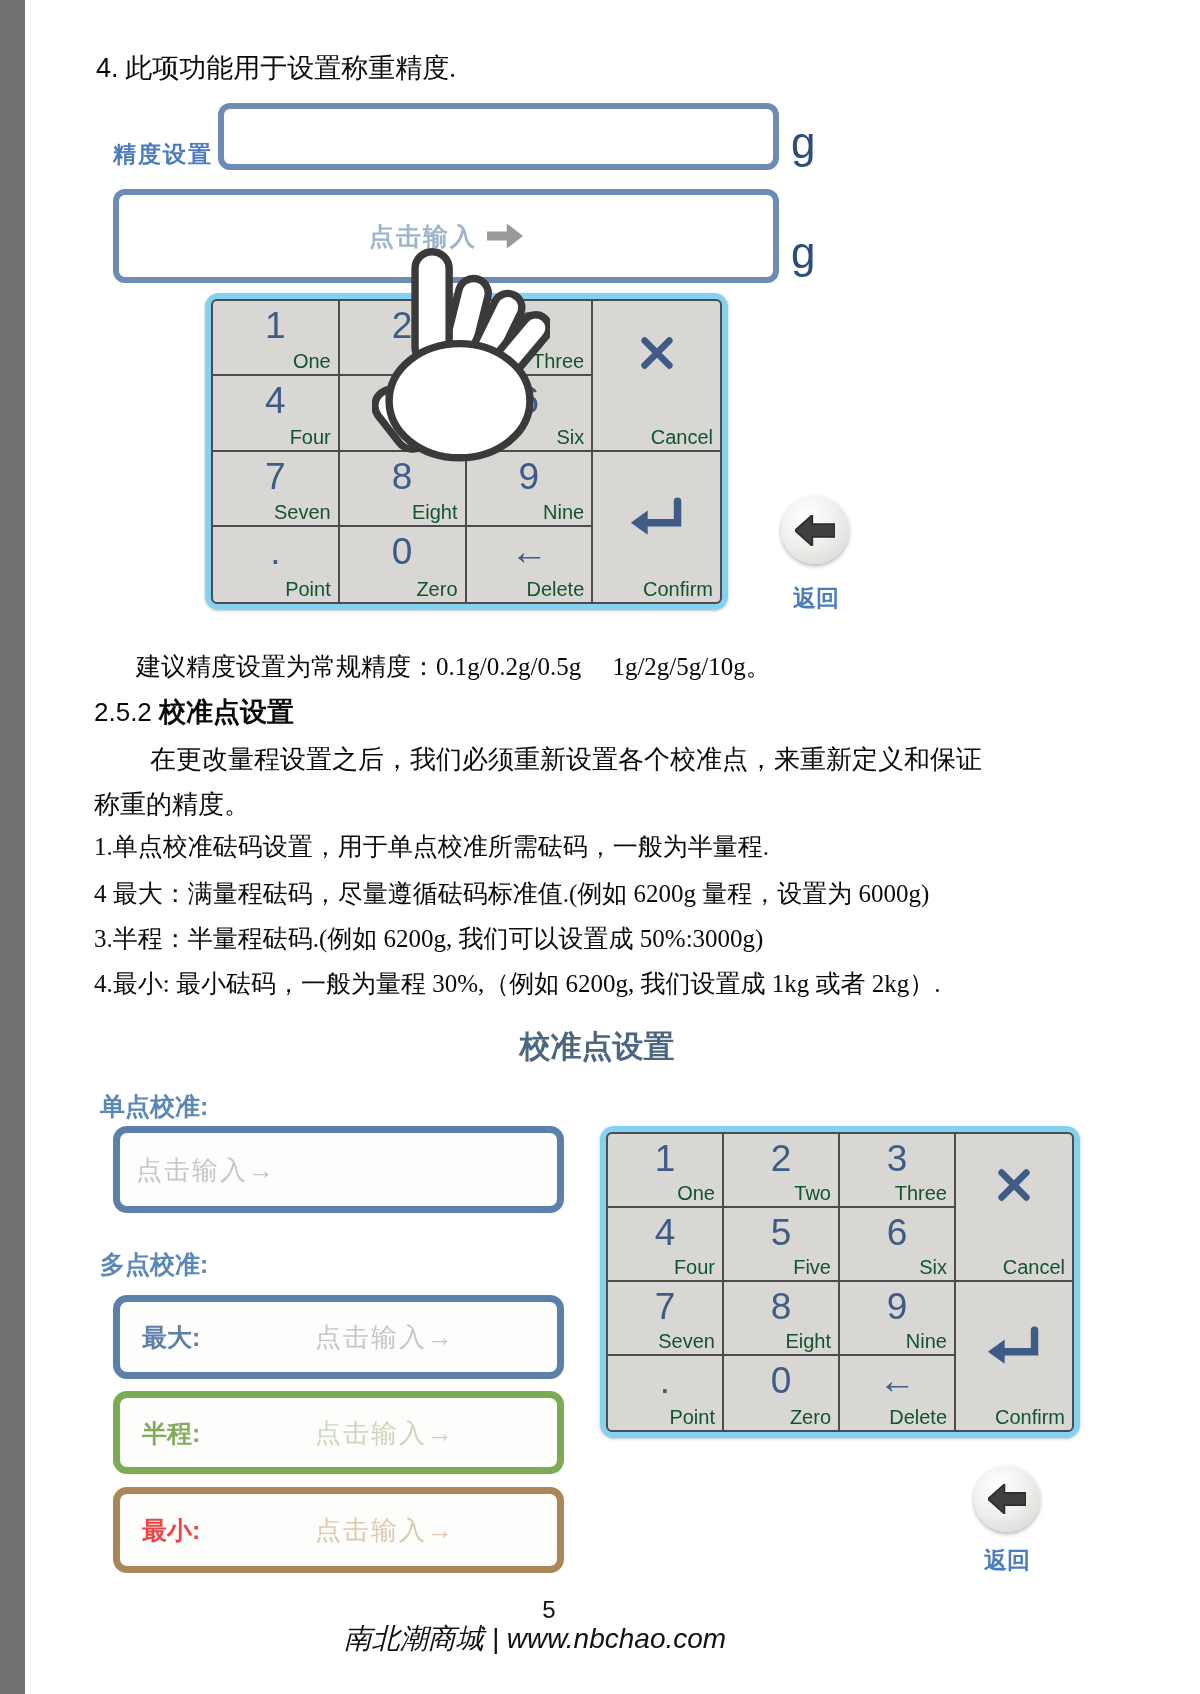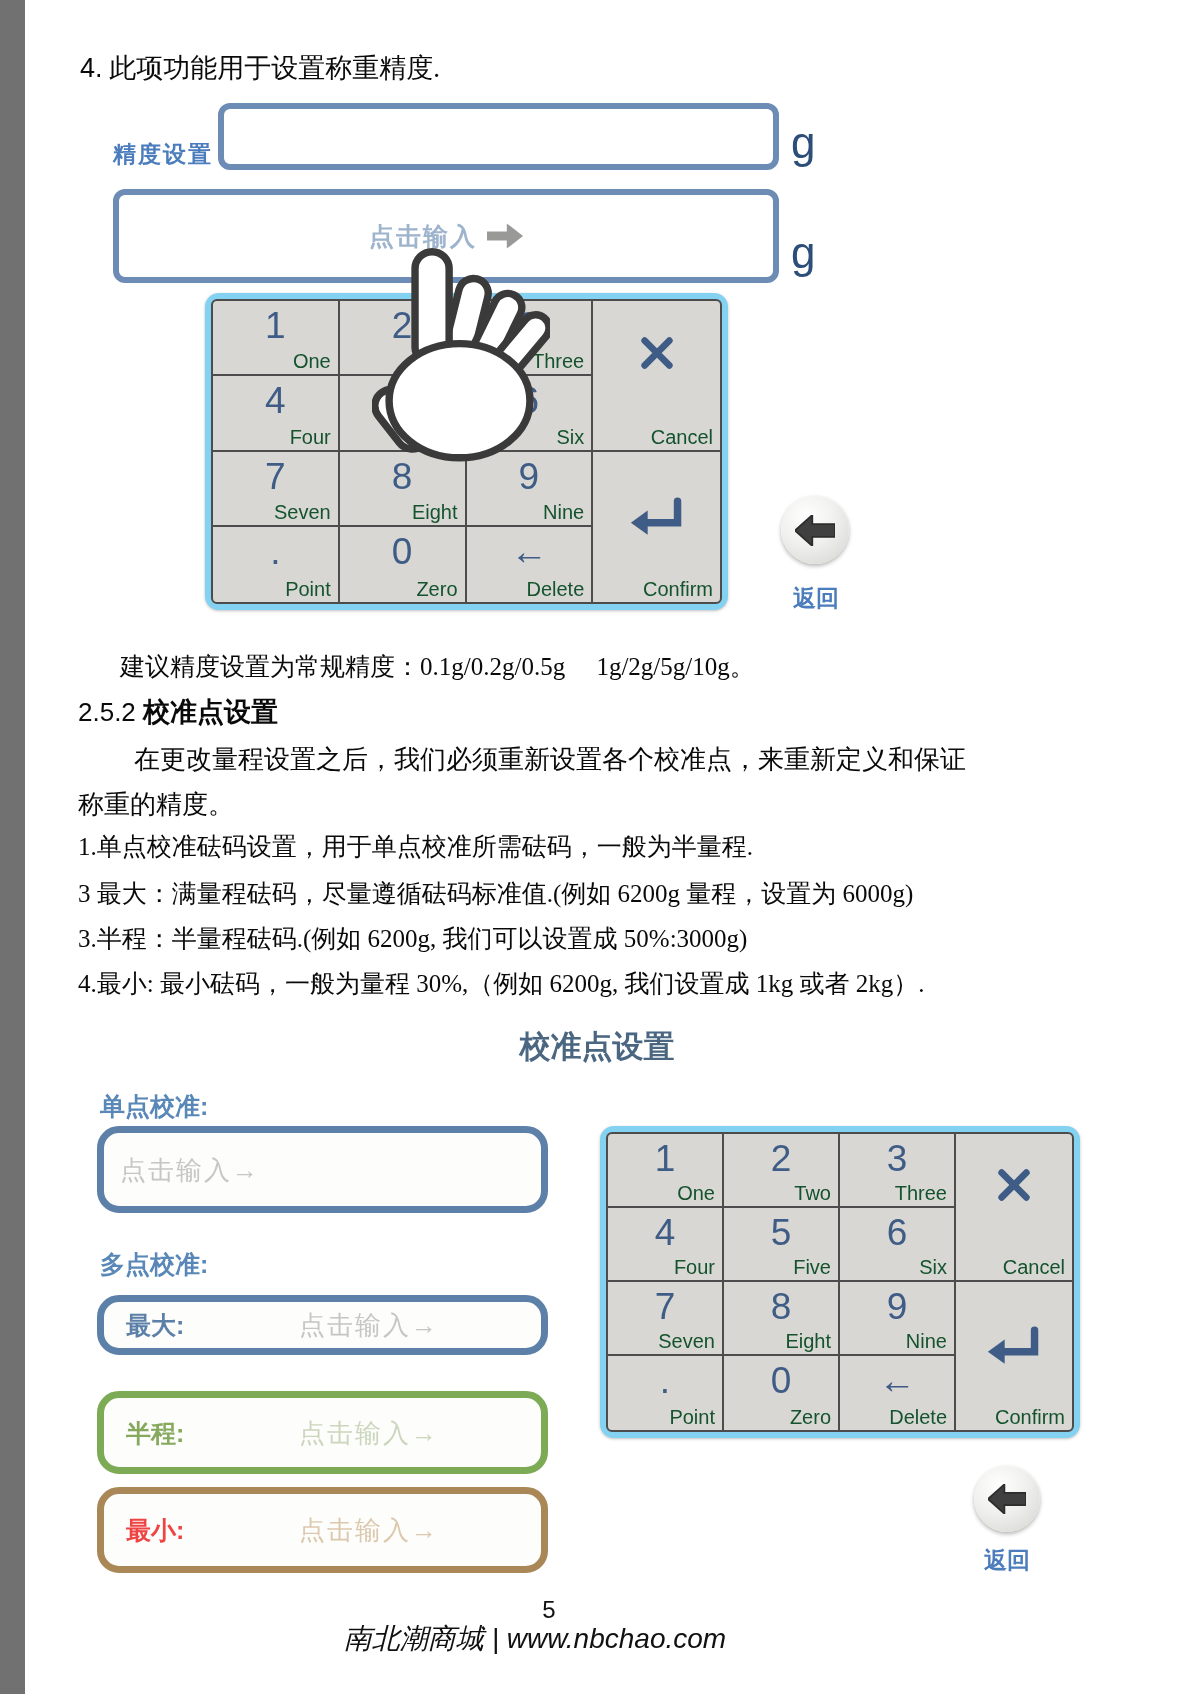--- a/index.html
+++ b/index.html
@@ -1,19 +1,19 @@
 <!DOCTYPE html>
 <html><head>
 <meta charset="utf-8">
 <style>
   html,body{margin:0;padding:0;background:#ffffff;}
   body{font-family:"Liberation Sans", sans-serif;}
   #page{position:relative;width:1200px;height:1694px;background:#ffffff;overflow:hidden;}
   .abs{position:absolute;}
-  .docline{position:absolute;font-family:"Liberation Serif", serif;color:#0a0a0a;white-space:pre;}
+  .docline{position:absolute;font-family:"Liberation Serif", serif;color:#0a0a0a;white-space:pre;margin-left:16px;}
   
   #edgebar{left:0;top:0;width:25px;height:1694px;background:#717171;}
   
   #heading{left:80px;top:50px;font-size:27px;}
   #heading .num{font-family:"Liberation Sans",sans-serif;}
   
   .blue-label{color:#4b7cbc;font-weight:bold;}
   #precision-label{left:113px;top:139px;font-size:23px;letter-spacing:2px;}
   .input-box{position:absolute;background:#fff;border:6px solid #6d8cb5;border-radius:12px;box-sizing:border-box;}
   #pbox1{left:218px;top:103px;width:561px;height:67px;}
@@ -37,26 +37,26 @@
   
   #suggest{left:120px;top:650px;font-size:25px;}
   #section{left:78px;top:694px;font-size:26px;}
   #section .t{font-weight:bold;font-size:27px;}
   #para1{left:134px;top:742px;font-size:26px;}
   #para2{left:78px;top:787px;font-size:26px;}
   .listline{font-size:25px;}
   
   #cal-title{left:597px;top:1026px;transform:translateX(-50%);font-size:31px;font-weight:600;color:#4a6680;white-space:pre;}
   .cal-label{position:absolute;font-size:25px;font-weight:bold;color:#5988b8;}
-  .cal-box{position:absolute;background:#fdfdfc;border:7px solid #5c80a8;border-radius:22px;box-sizing:border-box;}
+  .cal-box{position:absolute;background:#fdfdfc;border:7px solid #5c80a8;border-radius:14px;box-sizing:border-box;margin-left:16px;}
   .cal-box .ph{position:absolute;font-size:26px;color:#c6c6c6;letter-spacing:2px;top:50%;transform:translateY(-50%);}
   .cal-box .flabel{position:absolute;left:22px;top:50%;transform:translateY(-50%);font-size:25px;font-weight:bold;}
   #sbox{left:97px;top:1126px;width:451px;height:87px;}
   #sbox .ph{left:16px;}
-  #fbox0{left:97px;top:1295px;width:451px;height:60px;border-color:#5c80a8;}
+  #fbox0{left:97px;top:1295px;width:451px;height:84px;border-color:#5c80a8;}
   #fbox0 .flabel{color:#5c80a8;}
   #fbox1{left:97px;top:1391px;width:451px;height:83px;border-color:#7caa55;}
   #fbox1 .flabel{color:#87a95e;}
   #fbox1 .ph{color:#ccd6bd;}
   #fbox2{left:97px;top:1487px;width:451px;height:86px;border-color:#aa8756;}
   #fbox2 .flabel{color:#ef4444;}
   #fbox2 .ph{color:#dcc9ad;}
   .fbox .ph{left:195px;}
   
   #pagenum{left:549px;top:1596px;transform:translateX(-50%);font-size:24px;color:#111;}
@@ -177,21 +177,21 @@
         </svg>
     </span>
   </div>
   <div class="back-label" style="left:786px;top:583px;width:60px;">返回</div>
 
   <div id="suggest" class="docline">建议精度设置为常规精度：0.1g/0.2g/0.5g     1g/2g/5g/10g。</div>
   <div id="section" class="docline"><span style="font-family:'Liberation Sans',sans-serif;">2.5.2 </span><span class="t">校准点设置</span></div>
   <div id="para1" class="docline">在更改量程设置之后，我们必须重新设置各个校准点，来重新定义和保证</div>
   <div id="para2" class="docline">称重的精度。</div>
   <div class="docline listline" style="left:78px;top:830px;">1.单点校准砝码设置，用于单点校准所需砝码，一般为半量程.</div>
-  <div class="docline listline" style="left:78px;top:877px;">3 最大：满量程砝码，尽量遵循砝码标准值.(例如 6200g 量程，设置为 6000g)</div>
+  <div class="docline listline" style="left:78px;top:877px;">4 最大：满量程砝码，尽量遵循砝码标准值.(例如 6200g 量程，设置为 6000g)</div>
   <div class="docline listline" style="left:78px;top:922px;">3.半程：半量程砝码.(例如 6200g, 我们可以设置成 50%:3000g)</div>
   <div class="docline listline" style="left:78px;top:967px;">4.最小: 最小砝码，一般为量程 30%,（例如 6200g, 我们设置成 1kg 或者 2kg）.</div>
 
   <div id="cal-title" class="abs">校准点设置</div>
 
   <div class="cal-label" style="left:100px;top:1090px;">单点校准:</div>
   <div id="sbox" class="cal-box">
     <span class="ph">点击输入→</span>
   </div>
 

